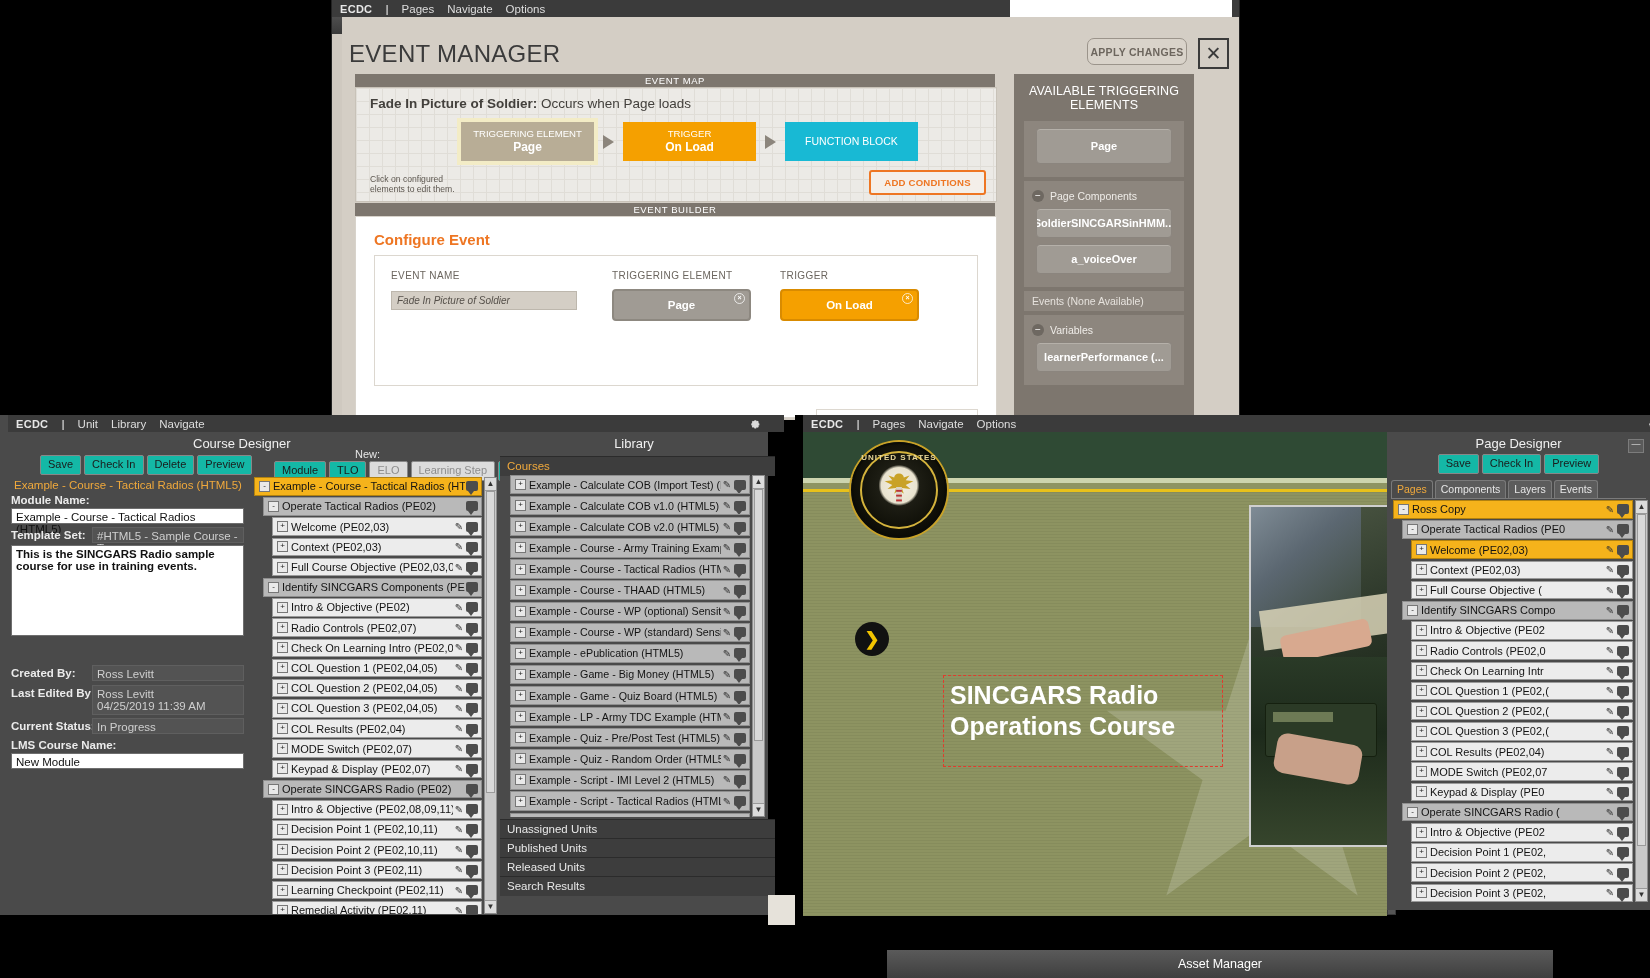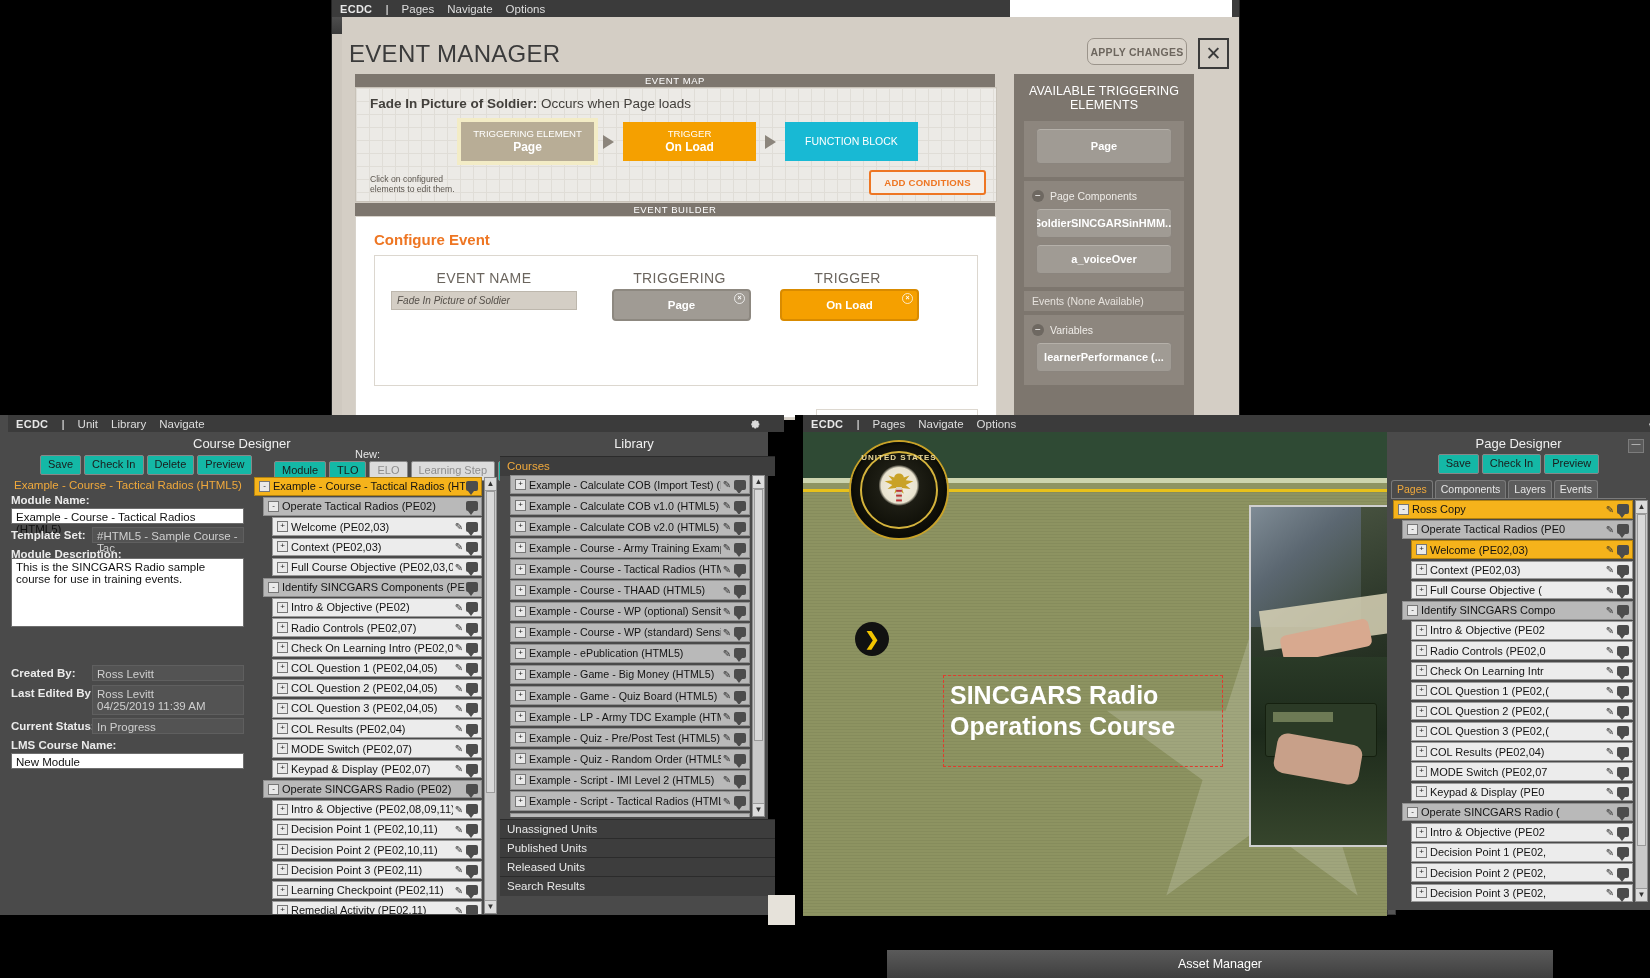--- a/index.html
+++ b/index.html
@@ -50,21 +50,21 @@
   .fbox b{font-size:12px;font-weight:bold;}
   .fb-trigelem{width:133px;background:#b8ad96;box-shadow:0 0 0 4px #f3ecc6;color:#fff;}
   .fb-trigger{width:133px;background:#f5a000;}
   .fb-func{width:133px;background:#18b9d4;font-size:10.5px;justify-content:center;}
   .arrow{width:0;height:0;border-top:7px solid transparent;border-bottom:7px solid transparent;
          border-left:11px solid #8c857c;}
   #eventbuilder{position:absolute;left:23px;top:216px;width:640px;height:200px;background:#fff;
                 border:1px solid #d8d3cb;}
   .cfg-title{position:absolute;left:18px;top:14px;color:#ee7623;font-size:15px;font-weight:bold;}
   .cfg-card{position:absolute;left:18px;top:38px;right:18px;height:129px;border:1px solid #dcd7cf;background:#fff;}
-  .col-lbl{position:absolute;font-size:14px;color:#6b655e;letter-spacing:.4px;text-align:center;}
+  .col-lbl{position:absolute;font-size:10px;color:#6b655e;letter-spacing:.4px;}
   .evname-in{position:absolute;left:16px;top:35px;width:186px;height:19px;background:#d4cec5;
              border:1px solid #bdb7ad;font-size:10px;color:#55504a;font-style:italic;
              display:flex;align-items:center;padding-left:5px;box-sizing:border-box;}
   .chip{position:absolute;height:28px;border-radius:4px;display:flex;align-items:center;
         justify-content:center;font-size:11.5px;font-weight:bold;color:#fff;}
   .chip .x{position:absolute;right:4px;top:2px;width:9px;height:9px;border-radius:50%;
            border:1px solid rgba(255,255,255,.75);font-size:7px;line-height:8px;text-align:center;color:#fff;}
   .chip-page{left:237px;top:33px;width:135px;background:#a09b94;border:2px solid #8d8880;}
   .chip-onload{left:405px;top:33px;width:135px;background:#f5a000;border:2px solid #d98b00;}
   .cfgfunc{position:absolute;right:18px;bottom:-20px;width:160px;height:26px;border:1px solid #ddd8d0;
@@ -309,21 +309,21 @@
 
   <div class="ctitle" style="position:absolute;left:14px;top:64px;">Example - Course - Tactical Radios (HTML5)</div>
 
   <div class="lbl" style="position:absolute;left:11px;top:79px;">Module Name:</div>
   <div class="field" style="position:absolute;left:11px;top:93px;width:233px;height:16px;">Example - Course - Tactical Radios (HTML5)</div>
 
   <div class="lbl" style="position:absolute;left:11px;top:114px;">Template Set:</div>
   <div class="field ro" style="position:absolute;left:92px;top:112px;width:152px;height:16px;">#HTML5 - Sample Course - Tac</div>
 
   <div class="lbl" style="position:absolute;left:11px;top:133px;">Module Description:</div>
-  <div class="field" style="position:absolute;left:11px;top:143px;width:233px;height:69px;">This is the SINCGARS Radio sample course for use in training events.</div>
+  <div class="field" style="position:absolute;left:11px;top:130px;width:233px;height:91px;font-weight:bold;">This is the SINCGARS Radio sample course for use in training events.</div>
 
   <div class="lbl" style="position:absolute;left:11px;top:252px;">Created By:</div>
   <div class="field ro" style="position:absolute;left:92px;top:250px;width:152px;height:16px;">Ross Levitt</div>
 
   <div class="lbl" style="position:absolute;left:11px;top:272px;">Last Edited By:</div>
   <div class="field ro" style="position:absolute;left:92px;top:270px;width:152px;height:30px;">
     <div>Ross Levitt</div>
     <div>04/25/2019 11:39 AM</div>
   </div>
 

